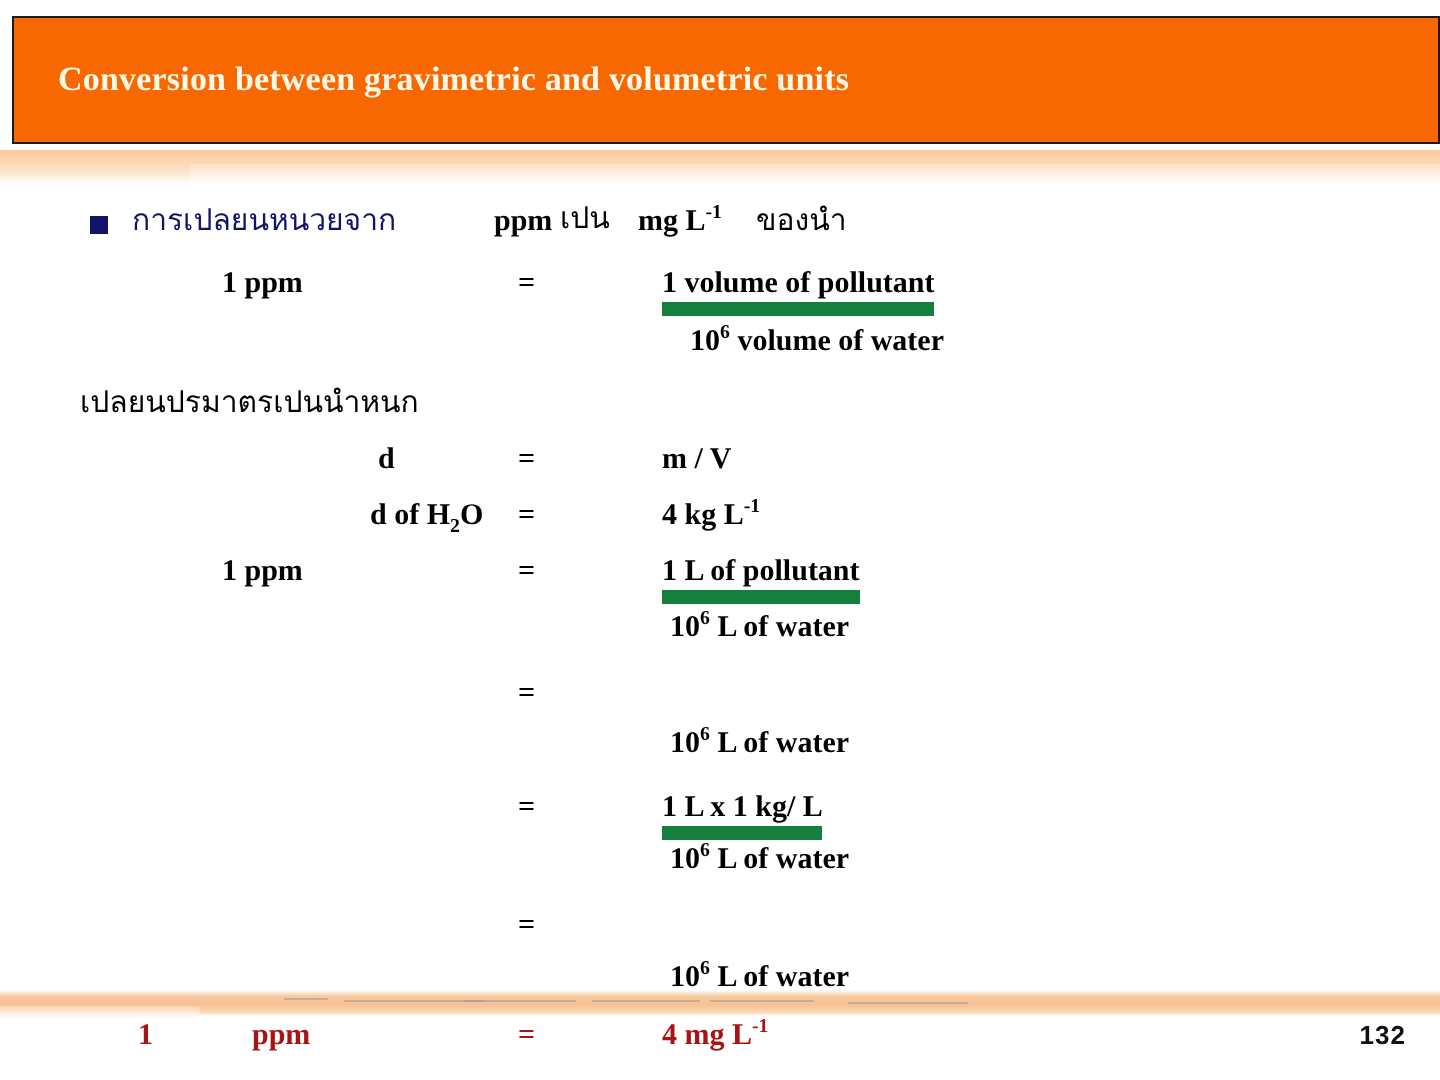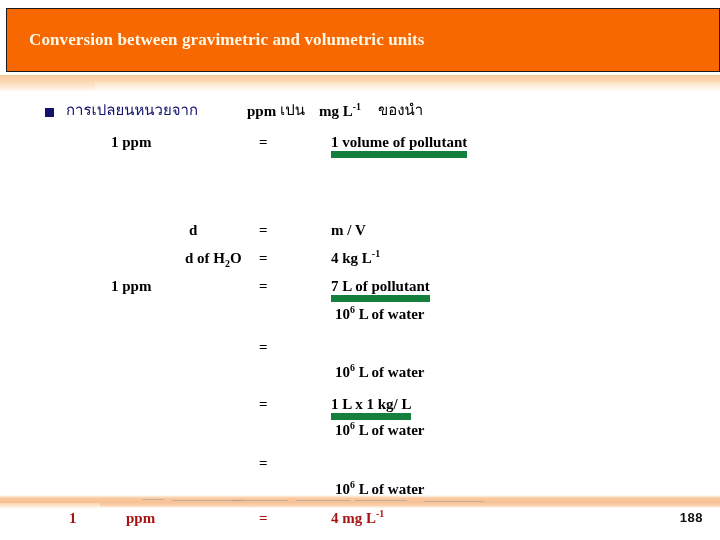--- a/index.html
+++ b/index.html
@@ -167,33 +167,35 @@
   <div class="line thai navy" style="left:66px; top:11px;">การเปลยนหนวยจาก</div>
 
   <div class="line" style="left:247px; top:12px;">ppm</div>
   <div class="line thai" style="left:280px; top:11px;font-family:Liberation Serif, serif;">เปน</div>
   <div class="line" style="left:319px; top:12px;"><span>mg L</span><sup>-1</sup></div>
   <div class="line thai" style="left:378px; top:11px;">ของนำ</div>
 
   <div class="line" style="left:111px; top:43px;">1 ppm</div>
   <div class="line" style="left:259px; top:43px;">=</div>
   <div class="line" style="left:331px; top:43px;"><span class="underline-frac">1 volume of pollutant</span></div>
-
+  <div class="line" style="left:345px; top:72px;"><span>10</span><sup>6</sup><span> volume of water</span></div>
+
+  <div class="line thai" style="left:40px; top:102px;">เปลยนปรมาตรเปนนำหนก</div>
 
   <div class="line" style="left:189px; top:131px;">d</div>
   <div class="line" style="left:259px; top:131px;">=</div>
   <div class="line" style="left:331px; top:131px;">m / V</div>
 
   <div class="line" style="left:185px; top:159px;"><span>d of H</span><sub>2</sub><span>O</span></div>
   <div class="line" style="left:259px; top:159px;">=</div>
   <div class="line" style="left:331px; top:159px;"><span>4 kg L</span><sup>-1</sup></div>
 
   <div class="line" style="left:111px; top:187px;">1 ppm</div>
   <div class="line" style="left:259px; top:187px;">=</div>
-  <div class="line" style="left:331px; top:187px;"><span class="underline-frac">7 L of pollutant</span></div>
+  <div class="line" style="left:331px; top:187px;"><span class="underline-frac">1 L of pollutant</span></div>
   <div class="line" style="left:335px; top:215px;"><span>10</span><sup>6</sup><span> L of water</span></div>
 
   <div class="line" style="left:259px; top:248px;">=</div>
   <div class="line" style="left:335px; top:273px;"><span>10</span><sup>6</sup><span> L of water</span></div>
 
   <div class="line" style="left:259px; top:305px;">=</div>
   <div class="line" style="left:331px; top:305px;"><span class="underline-frac">1 L x 1 kg/ L</span></div>
   <div class="line" style="left:335px; top:331px;"><span>10</span><sup>6</sup><span> L of water</span></div>
 
   <div class="line" style="left:259px; top:364px;">=</div>
@@ -209,13 +211,13 @@
 <div class="ghost-rule" style="left:232px; top:500px; width:56px;"></div>
 <div class="ghost-rule" style="left:296px; top:500px; width:54px;"></div>
 <div class="ghost-rule" style="left:355px; top:500px; width:52px;"></div>
 <div class="ghost-rule" style="left:424px; top:501px; width:60px;"></div>
 
 <div class="line crimson" style="position:absolute; left:69px; top:511px;">1</div>
 <div class="line crimson" style="position:absolute; left:126px; top:511px;">ppm</div>
 <div class="line crimson" style="position:absolute; left:259px; top:511px;">=</div>
 <div class="line crimson" style="position:absolute; left:331px; top:511px;"><span>4 mg L</span><sup>-1</sup></div>
 
-<div id="page-number">188</div>
+<div id="page-number">132</div>
 
 </body></html>

